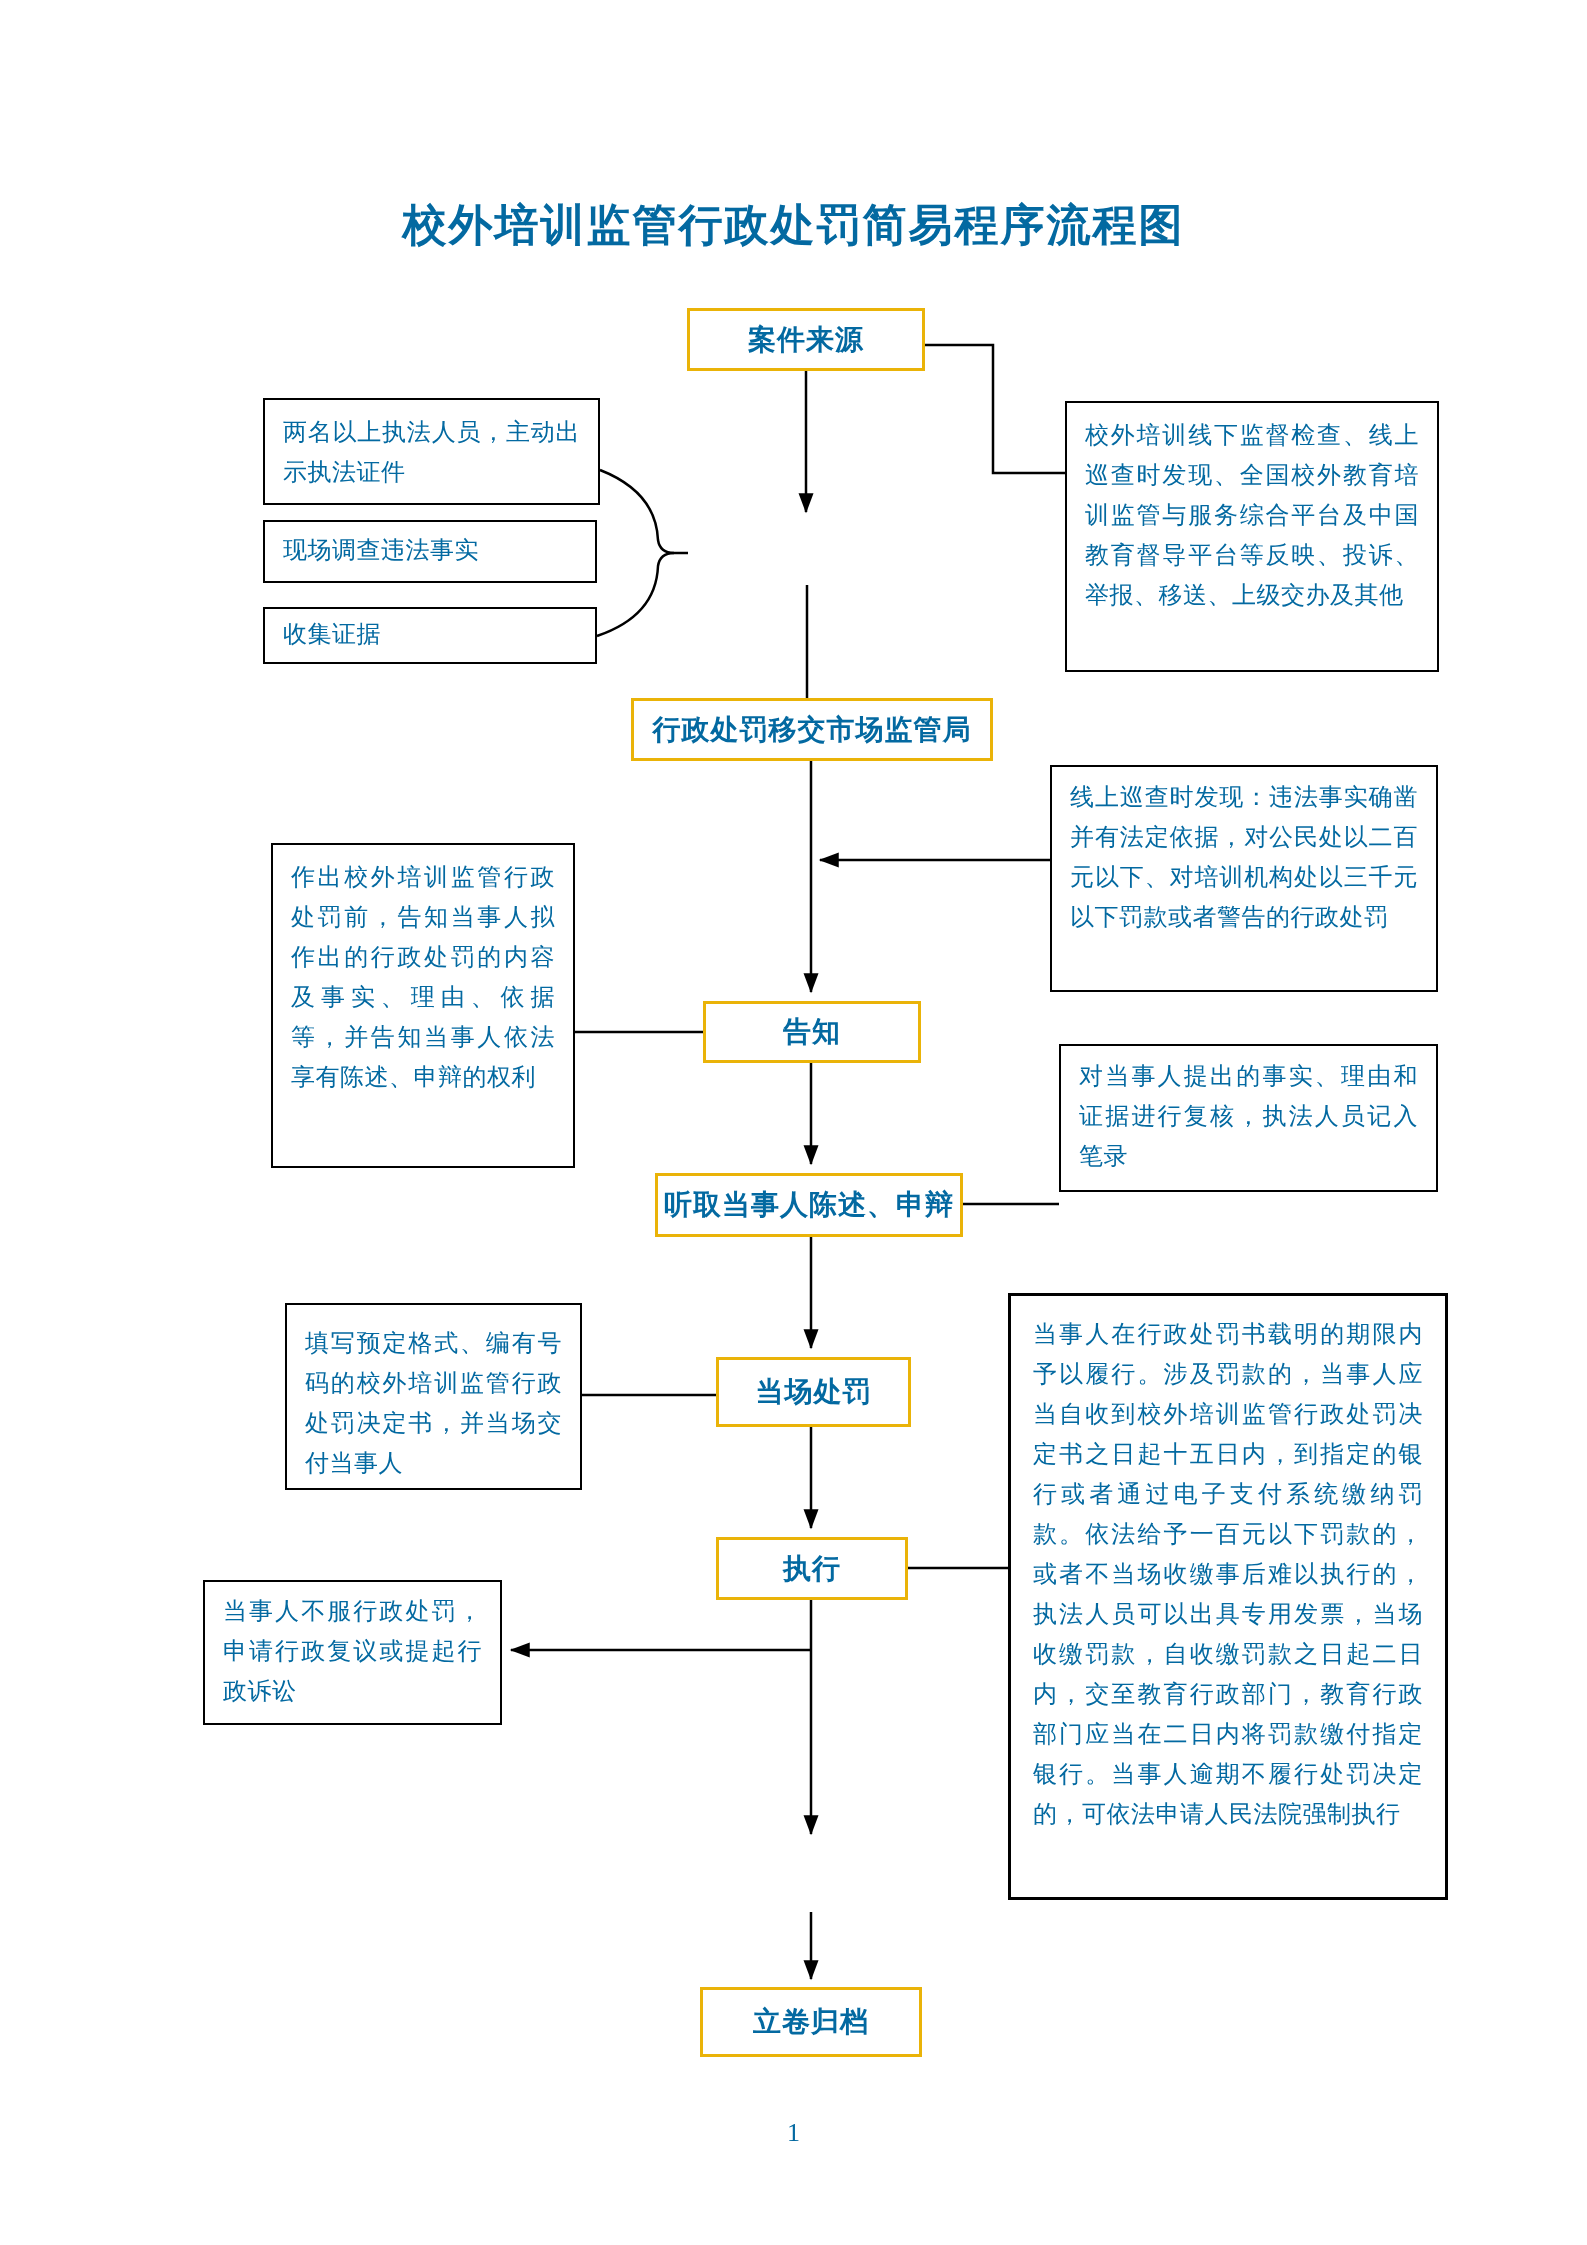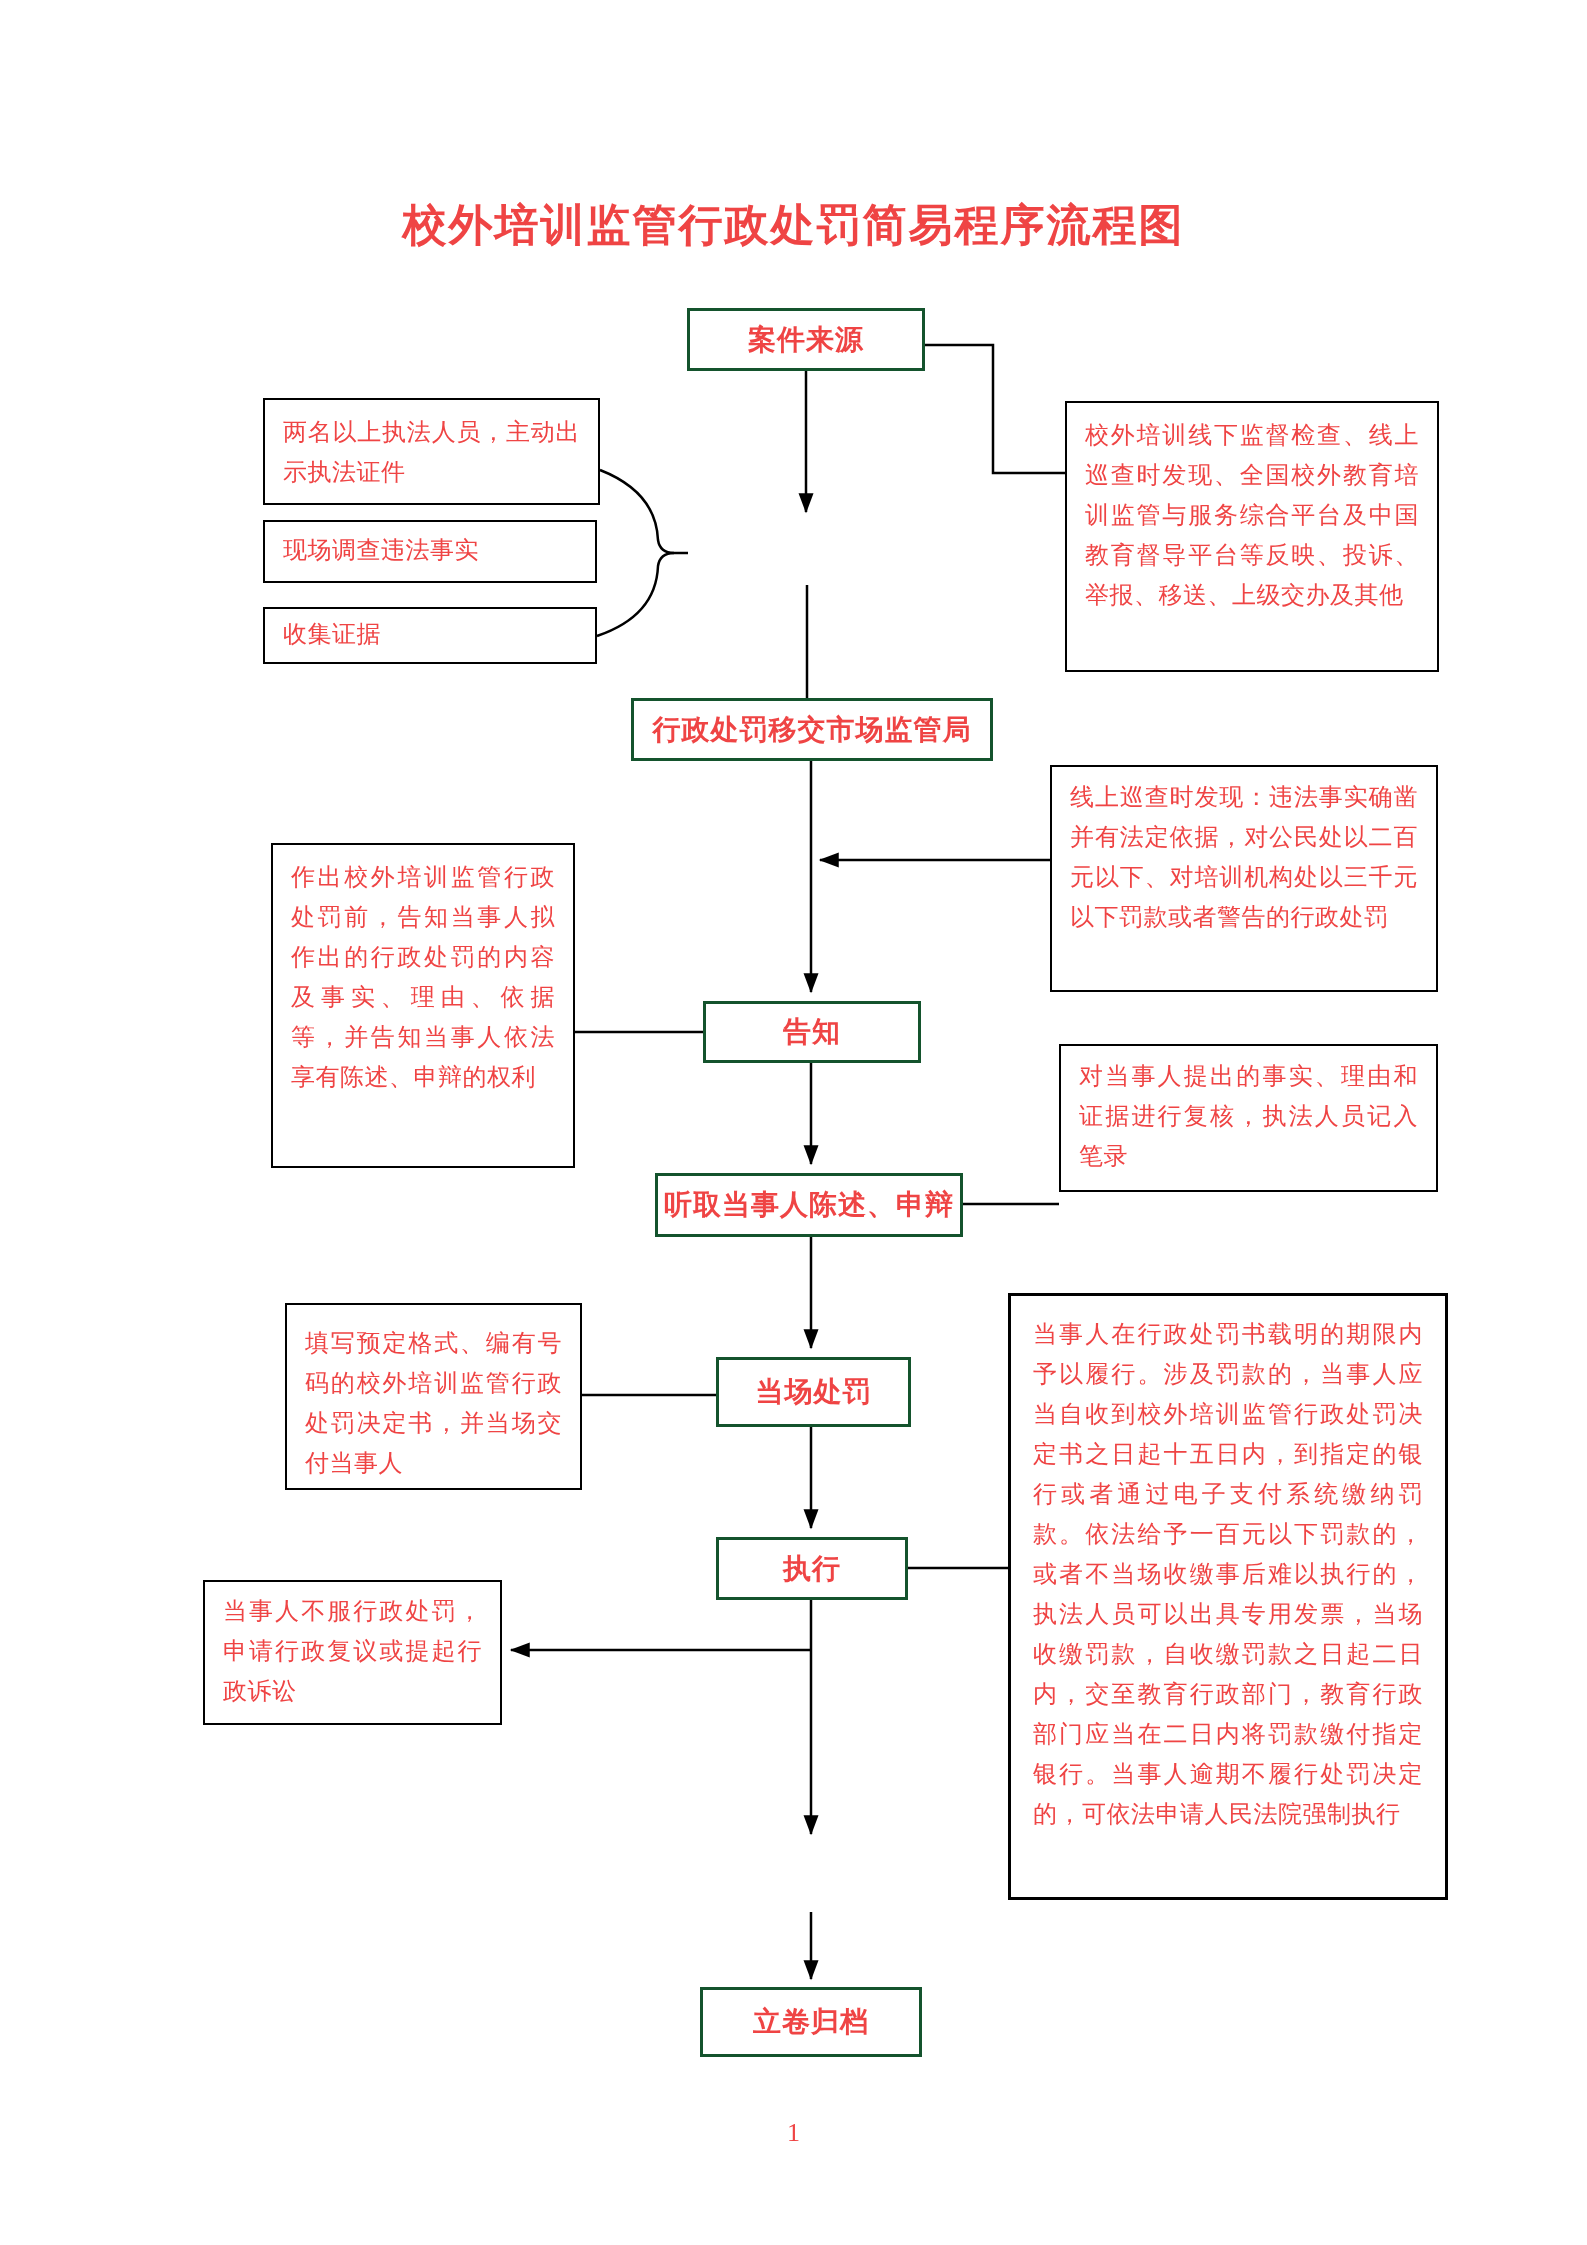--- a/index.html
+++ b/index.html
@@ -6,21 +6,21 @@
     margin: 0;
     padding: 0;
     background: #ffffff;
   }
   #page {
     position: relative;
     width: 1584px;
     height: 2245px;
     background: #ffffff;
     font-family: "Liberation Serif", "DejaVu Serif", serif;
-    color: #ef4444;
+    color: #0369a1;
     overflow: hidden;
   }
   #connectors {
     position: absolute;
     left: 0; top: 0;
     width: 1587px; height: 2245px;
     pointer-events: none;
   }
   .title {
     position: absolute;
@@ -28,21 +28,21 @@
     width: 1587px;
     text-align: center;
     font-family: "Liberation Sans", "DejaVu Sans", sans-serif;
     font-weight: bold;
     font-size: 44px;
     letter-spacing: 2px;
   }
   .node {
     position: absolute;
     box-sizing: border-box;
-    border: 3px solid #14532d;
+    border: 3px solid #eab308;
     background: #ffffff;
     display: flex;
     align-items: center;
     justify-content: center;
     text-align: right;
     font-family: "Liberation Sans", "DejaVu Sans", sans-serif;
     font-weight: bold;
     font-size: 28px;
     letter-spacing: 1px;
   }

